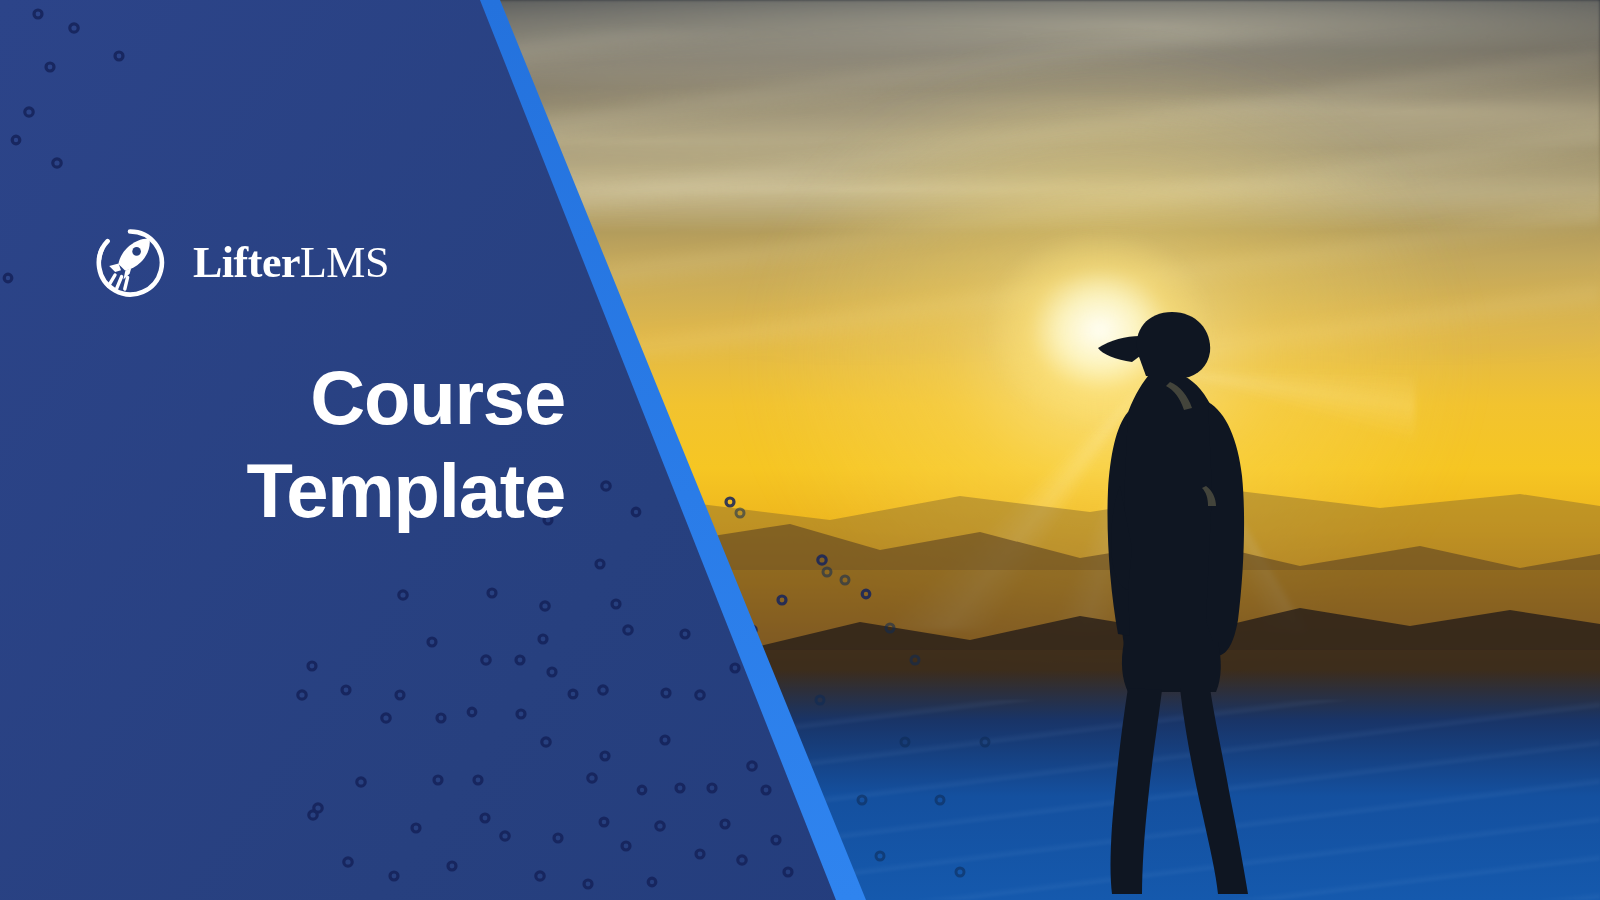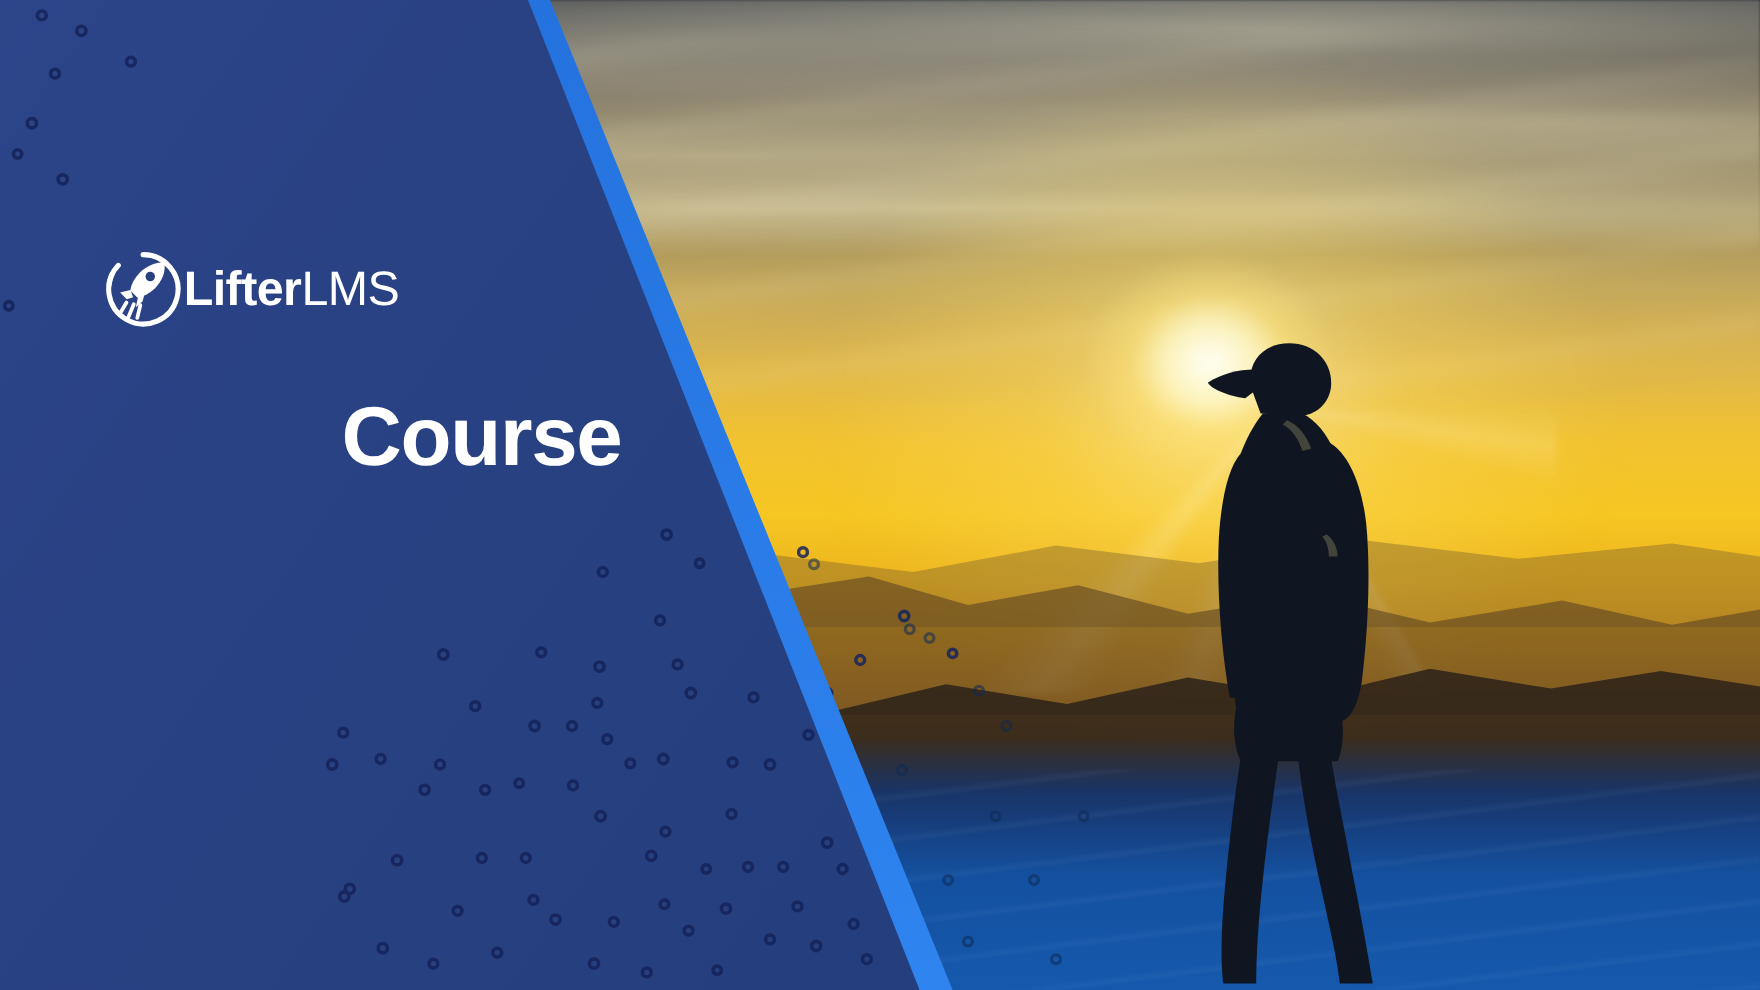--- a/index.html
+++ b/index.html
@@ -178,22 +178,23 @@
   .content {
     position: absolute;
     left: 95px;
     top: 228px;
     width: 470px;
   }
 
   .logo-row {
     display: flex;
     align-items: center;
-    gap: 2px;
+    gap: 28px;
     margin-bottom: 54px;
+    font-family: Liberation Serif, serif;
   }
   .logo-mark { width: 70px; height: 70px; flex: 0 0 70px; }
   .logo-mark svg { display: block; width: 100%; height: 100%; }
   .logo-word {
     font-size: 44px;
     letter-spacing: -0.5px;
     line-height: 1;
     color: #ffffff;
     white-space: nowrap;
   }
@@ -494,17 +495,18 @@
           </g>
         </svg>
       </span>
       <span class="logo-word">
         <span class="wm-bold">Lifter</span><span class="wm-light">LMS</span>
       </span>
     </div>
 
     <h1 class="headline">
       <span class="hl-line">Course</span>
+      <span class="hl-line">Template</span>
     </h1>
 
   </div>
 
 </div>
 
 </body></html>

